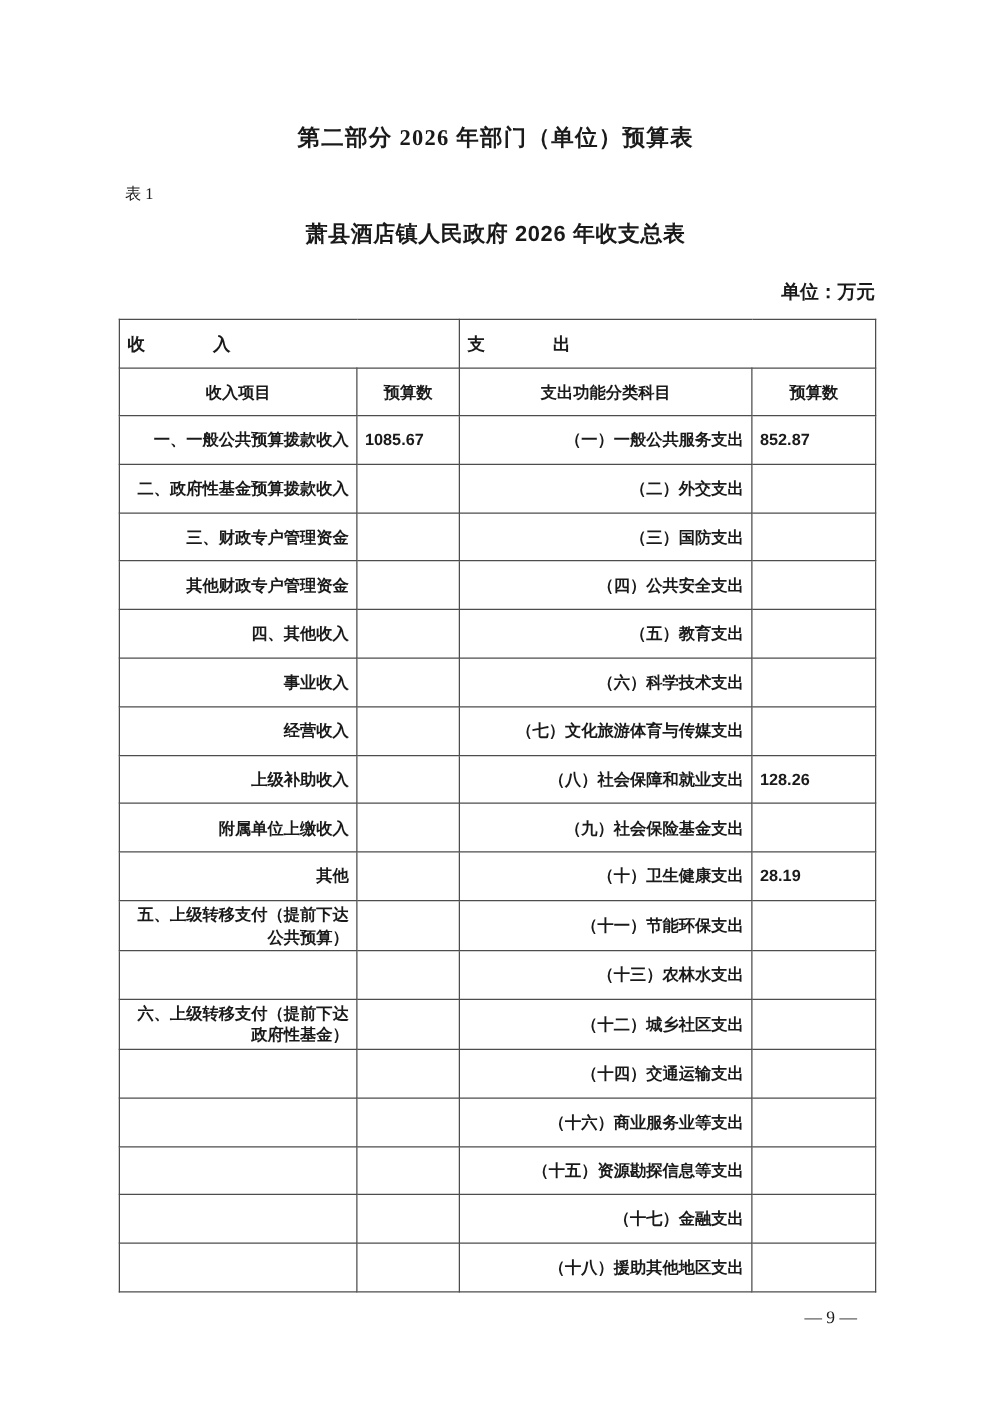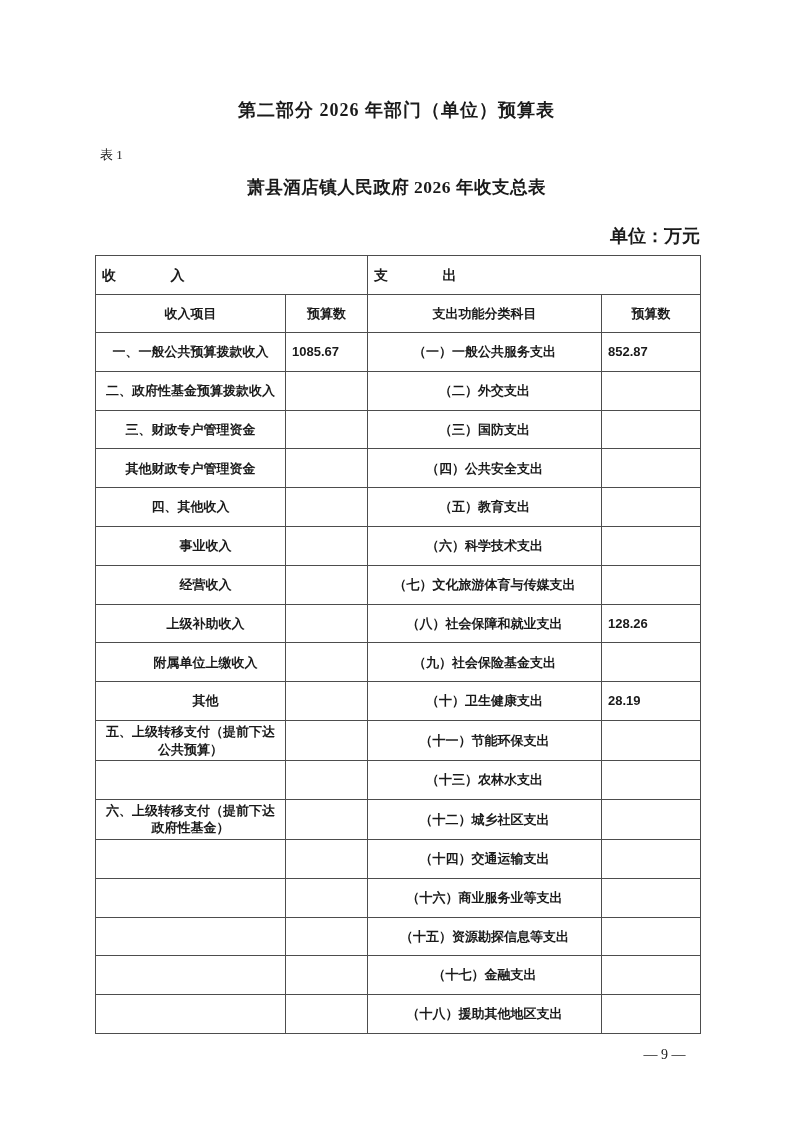--- a/index.html
+++ b/index.html
@@ -33,30 +33,30 @@
     left: 100px;
     font-family: "Liberation Serif", "DejaVu Serif", serif;
     font-size: 13px;
   }
   .doc-subtitle {
     position: absolute;
     top: 175px;
     left: 0;
     width: 100%;
     text-align: center;
-    font-family: Liberation Serif, serif;
+    font-family: Liberation Sans, sans-serif;
     font-size: 17.5px;
     font-weight: bold;
     letter-spacing: 0.5px;
   }
   .unit-note {
     position: absolute;
     top: 224px;
     right: 93px;
-    font-size: 18px;
+    font-size: 15px;
     font-weight: 600;
     font-family: Liberation Mono, monospace;
   }
   .budget-table-wrap {
     position: absolute;
     top: 255px;
     left: 95px;
   }
   table.budget-table {
     border-collapse: collapse;
@@ -83,21 +83,21 @@
   tr.col-header td {
     height: 38px;
     text-align: center;
     font-weight: bold;
   }
   tr.data-row td {
     height: 38.8px;
     font-weight: 600;
   }
   td.item-cell {
-    text-align: center;
+    text-align: right;
     padding-left: 8px;
     padding-right: 4px;
   }
   td.item-cell.indent {
     padding-left: 36px;
   }
   td.value-cell {
     text-align: left;
     padding-right: 6px;
     font-family: Liberation Sans, sans-serif;

